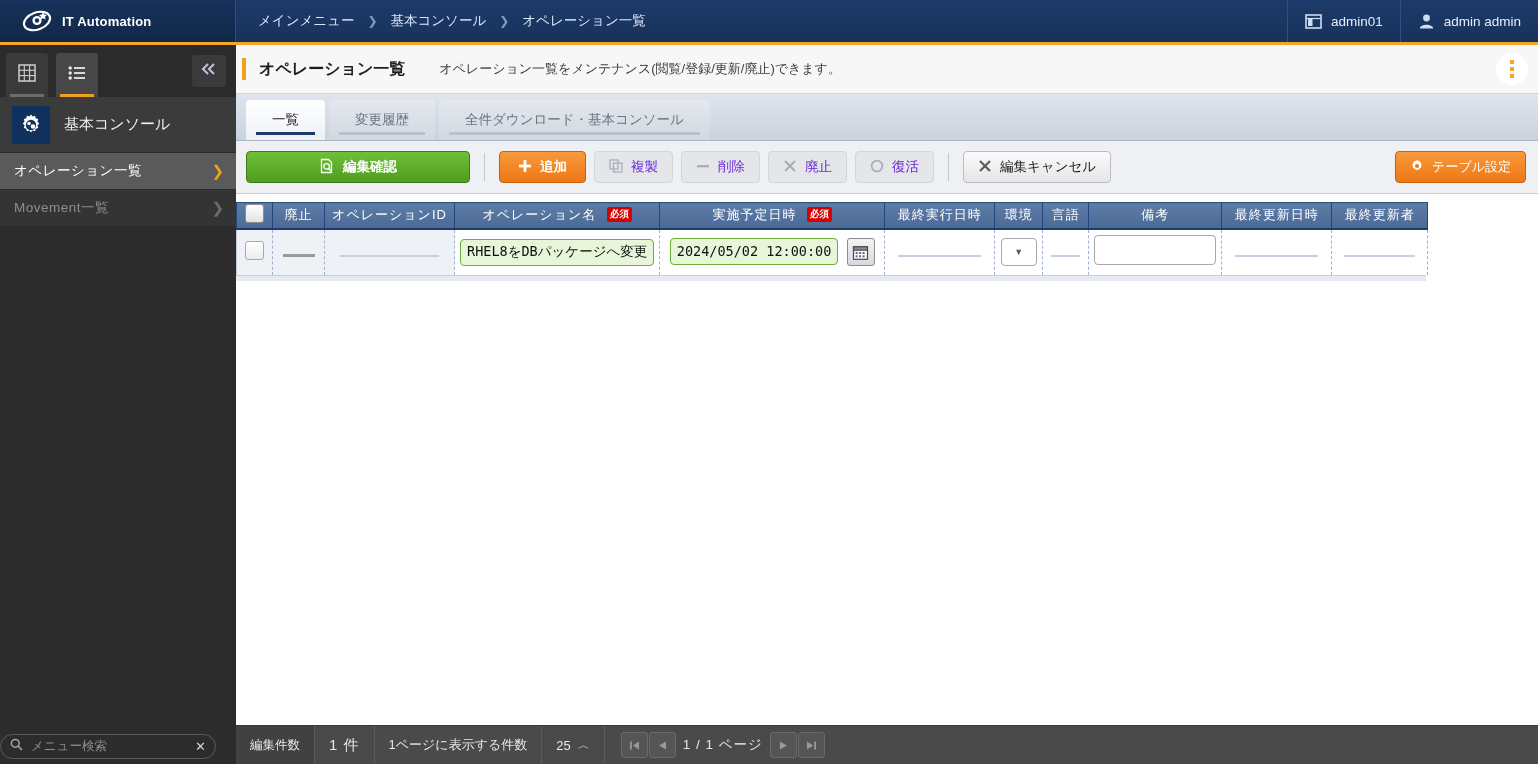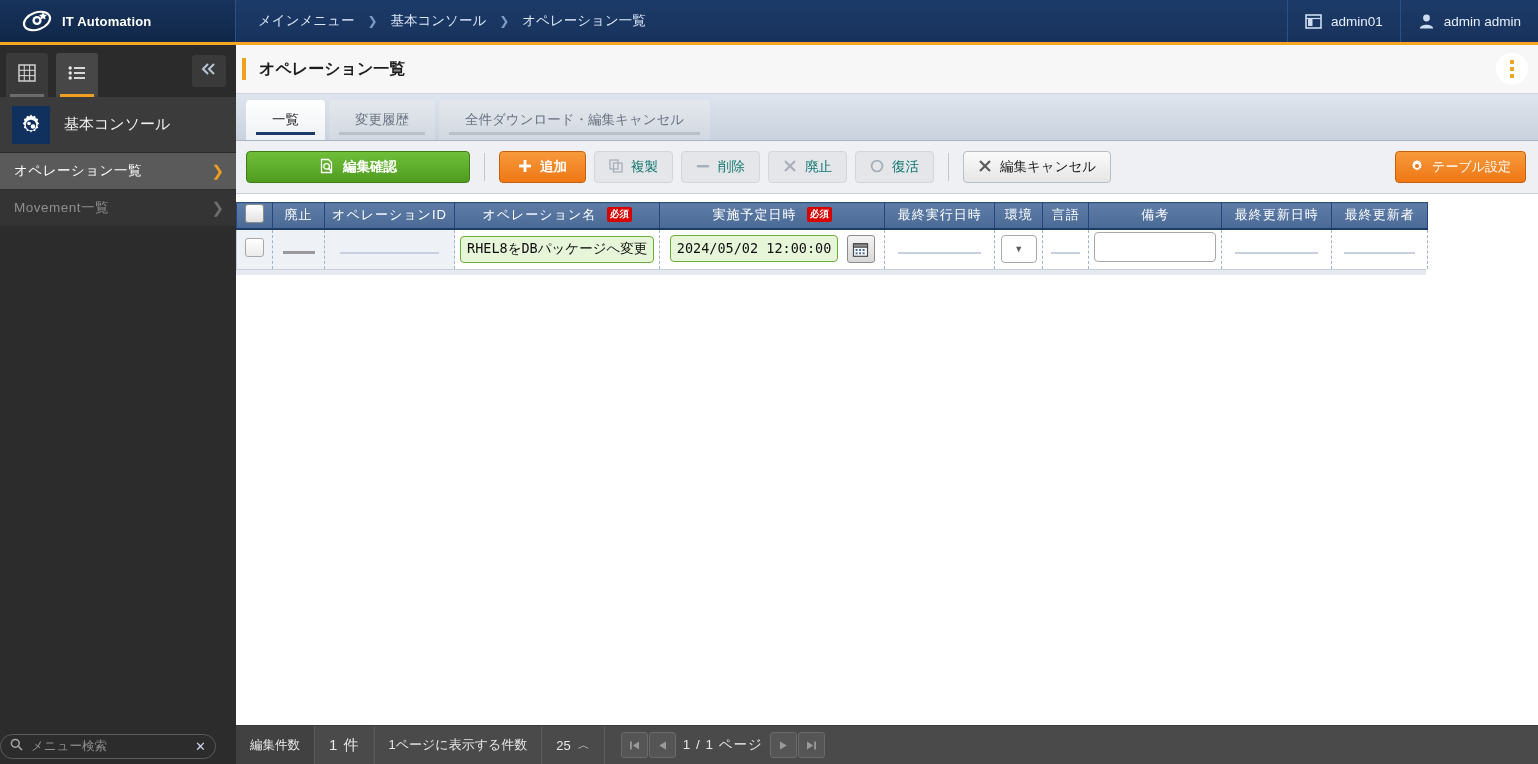--- a/index.html
+++ b/index.html
@@ -143,21 +143,21 @@
   }
   .btn.green {
     width: 224px; background: linear-gradient(#6fbf3a, #4f9c1f);
     border-color: #3e7d16; color: #ffffff; font-weight: bold;
   }
   .btn.orange {
     background: linear-gradient(#f79a3c, #ef7715); border-color: #c9600c;
     color: #ffffff; font-weight: bold; padding: 15px 18px;
   }
   .btn.grey { background: linear-gradient(#fafafa, #e6e6e6); border-color: #b9bec6; color: #1d1d1d; }
-  .btn.disabled { background: #e4e6ea; border-color: #d2d5da; color: #0f766e; }
+  .btn.disabled { background: #e4e6ea; border-color: #d2d5da; color: #6d28d9; }
   .vsep { width: 1px; height: 28px; background: #c3c8d0; margin: 0 6px; }
   .btn.tblset {
     position: absolute; right: 12px;
     background: linear-gradient(#f79a3c, #ef7715); border-color: #c9600c;
     color: #ffffff; font-size: 13px;
   }
   #toolbar { position: relative; }
 
   
   #tablewrap { position: absolute; left: 0; top: 157px; right: 0; bottom: 39px; background: #ffffff; }
@@ -170,21 +170,21 @@
     border-bottom: 2px solid #1d3b69;
     white-space: nowrap; letter-spacing: 1px;
   }
   table.grid th.first { border-left: 1px solid #23467c; }
   .req {
     display: inline-block; background: #d80000; color: #fff; font-size: 9.5px;
     padding: 1px 3px; border-radius: 2px; margin-left: 6px;
     letter-spacing: 0; vertical-align: 2px; font-weight: bold;
   }
   table.grid td {
-    height: 40px; background: #eef1f6; padding: 0 5px; text-align: center;
+    height: 46px; background: #eef1f6; padding: 0 5px; text-align: center;
     border-right: 1px dashed #9fb3cf; vertical-align: middle;
   }
   table.grid td.white { background: #ffffff; }
   table.grid td.first { border-left: 1px solid #c4ccd8; }
   .hline { display: inline-block; width: 84%; height: 2px; background: #c6d0de; }
   .hline.dark { width: 32px; height: 3px; background: #9a9a9a; }
   .cbox {
     width: 19px; height: 19px; border: 1px solid #a8a8a8; border-radius: 3px;
     background: linear-gradient(#ffffff, #ececec); display: inline-block;
   }
@@ -350,38 +350,39 @@
       <span class="x">✕</span>
     </div>
   </div>
 </div>
 
 <div id="main">
 
   <div id="pghead">
     <i class="bar"></i>
     <span class="ttl">オペレーション一覧</span>
+    <span class="desc">オペレーション一覧をメンテナンス(閲覧/登録/更新/廃止)できます。</span>
     <div id="kebab">
       <i></i>
         <i></i>
         <i></i>
     </div>
   </div>
 
   <div id="tabrow">
     <div class="tab active">
       <span>一覧</span>
       <i class="uline"></i>
     </div>
     <div class="tab">
       <span>変更履歴</span>
       <i class="uline"></i>
     </div>
     <div class="tab">
-      <span>全件ダウンロード・編集キャンセル</span>
+      <span>全件ダウンロード・基本コンソール</span>
       <i class="uline"></i>
     </div>
   </div>
 
   <div id="toolbar">
     <div class="btn green">
       <span>
         <svg width="16" height="16" viewBox="0 0 16 16">
           <path d="M2.5 1.5 h7 l3 3 v10 h-10 Z" fill="none" stroke="#fff" stroke-width="1.3"></path>
           <circle cx="7.6" cy="8.4" r="2.8" fill="none" stroke="#fff" stroke-width="1.3"></circle>

